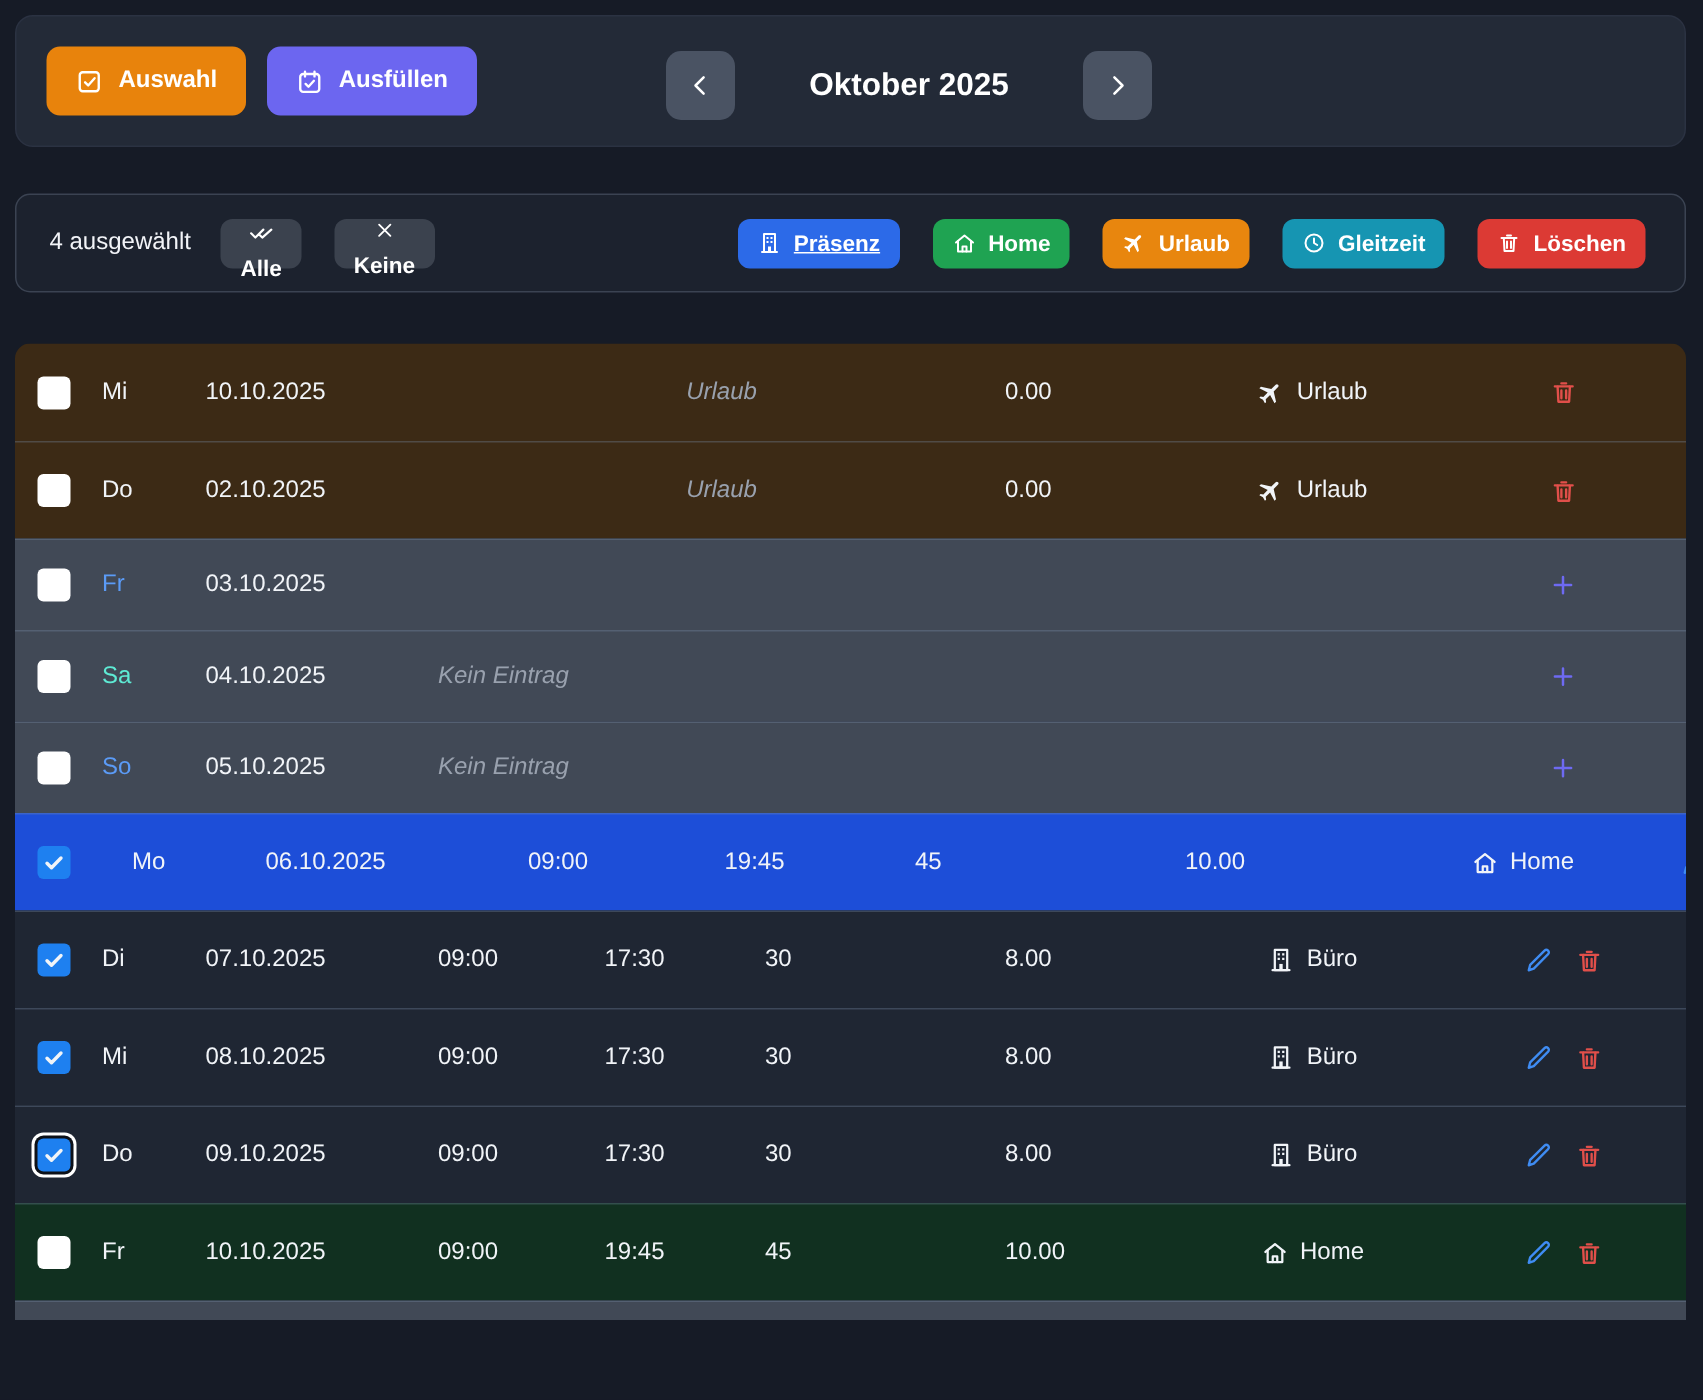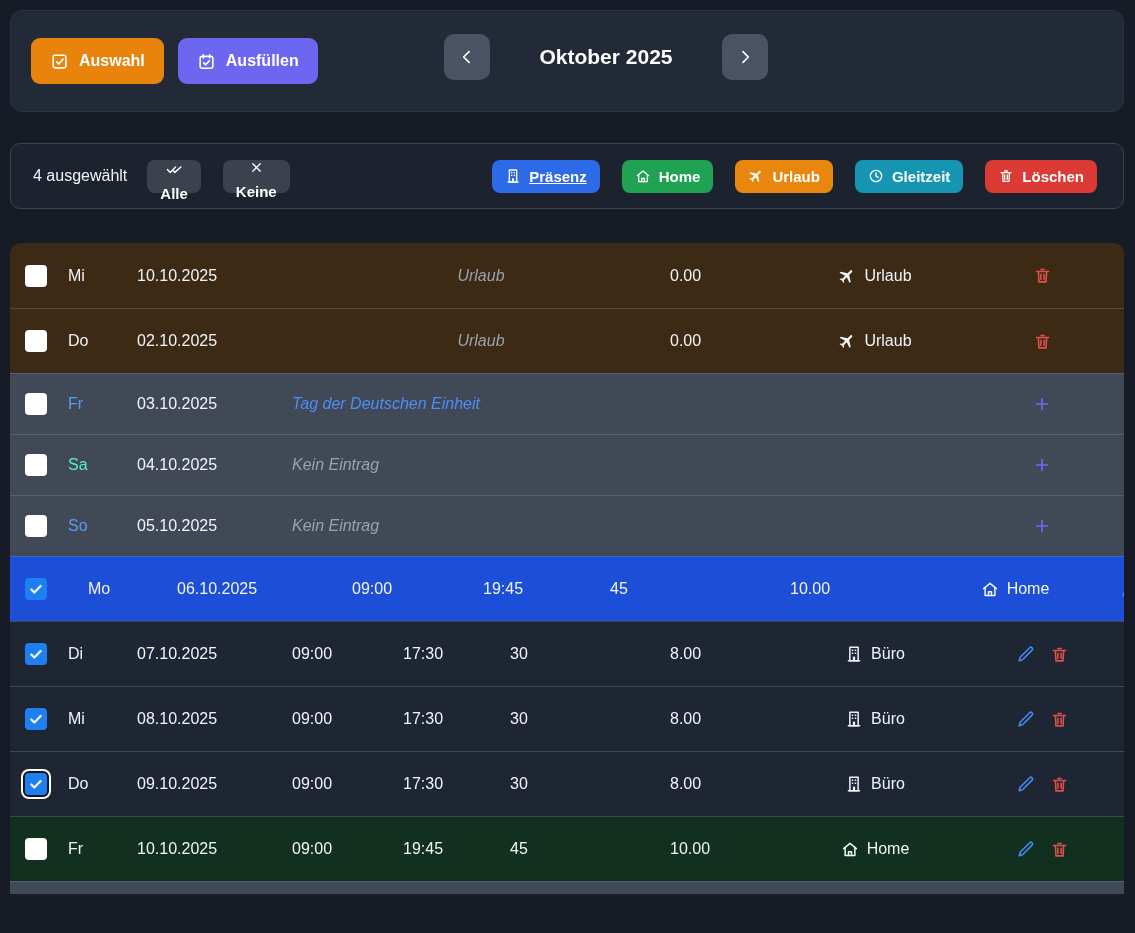--- a/index.html
+++ b/index.html
@@ -6,21 +6,21 @@
   html,body { margin:0; padding:0; }
   body {
     width:1135px; height:933px; overflow:hidden;
     background:#161B26;
     font-family:"Liberation Sans", sans-serif;
     color:#EDF0F5;
   }
   
   .panel1 {
     position:relative;
-    margin:10px 11px 0 10px; height:102px;
+    margin:10px 11px 0 10px; height:88px;
     background:#232A37; border:1px solid #2B3242; border-radius:12px;
     display:flex; align-items:center; gap:14px; padding:0 20px;
   }
   .btn-lg {
     display:inline-flex; align-items:center; gap:10px;
     height:46px; padding:0 19px; border:none; border-radius:9px;
     color:#fff; font-size:16px; font-weight:700; font-family:inherit; cursor:pointer;
   }
   .nav-group { position:absolute; left:433px; top:23px; display:flex; align-items:center; gap:46px; }
   .nav-btn {
@@ -243,21 +243,20 @@
             </svg>
           </span>
         </div>
       </div>
       <div class="row holiday" style="background: rgb(65, 73, 86);">
         <div class="cell c1">
           <div class="cb unchecked"></div>
         </div>
         <div class="cell c2 day" style="color: rgb(91, 155, 246);">Fr</div>
         <div class="cell c3">03.10.2025</div>
-        <div class="cell c4 span4 note blue" style="color: rgb(77, 141, 246);">Tag der Deutschen Einheit</div>
         <div class="cell c9 actions">
           <span class="ibtn add" style="color:#6E6AF2">
             <svg class="svgi" width="20" height="20" viewBox="0 0 24 24" fill="none" stroke="currentColor" stroke-width="2" stroke-linecap="round" stroke-linejoin="round">
               <path d="M12 5.5v13M5.5 12h13"></path>
             </svg>
           </span>
         </div>
       </div>
       <div class="row weekend" style="background: rgb(65, 73, 86);">
         <div class="cell c1">

